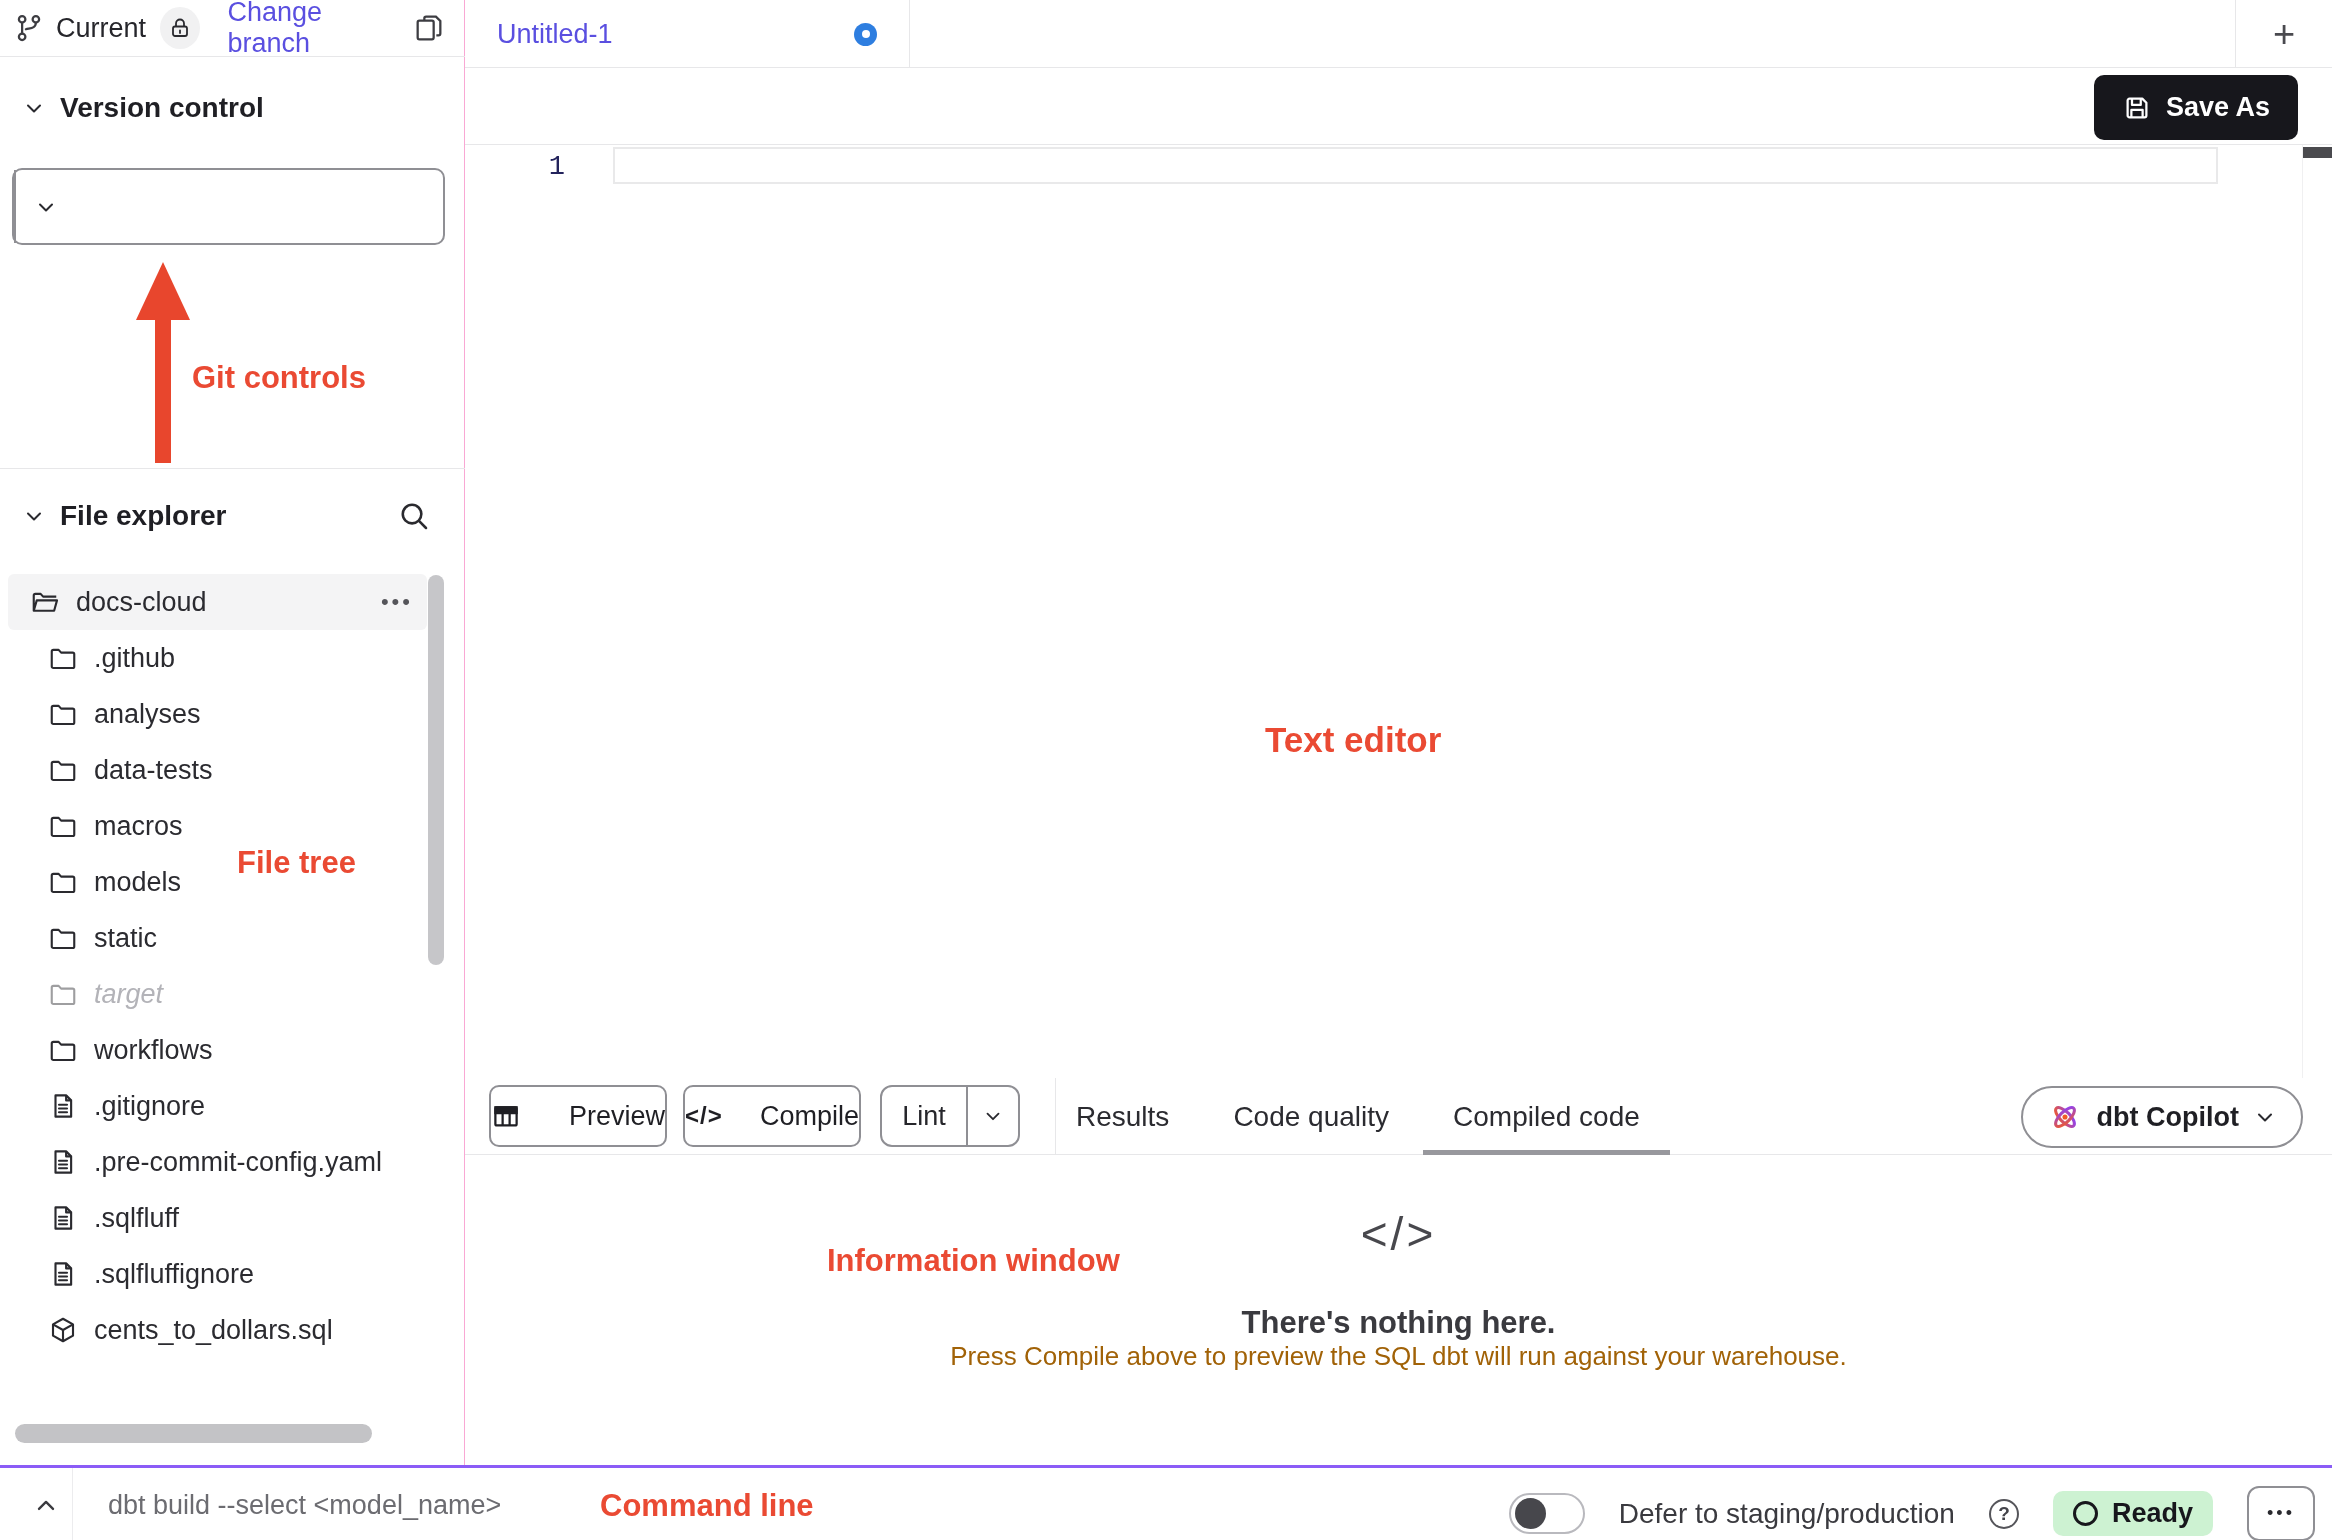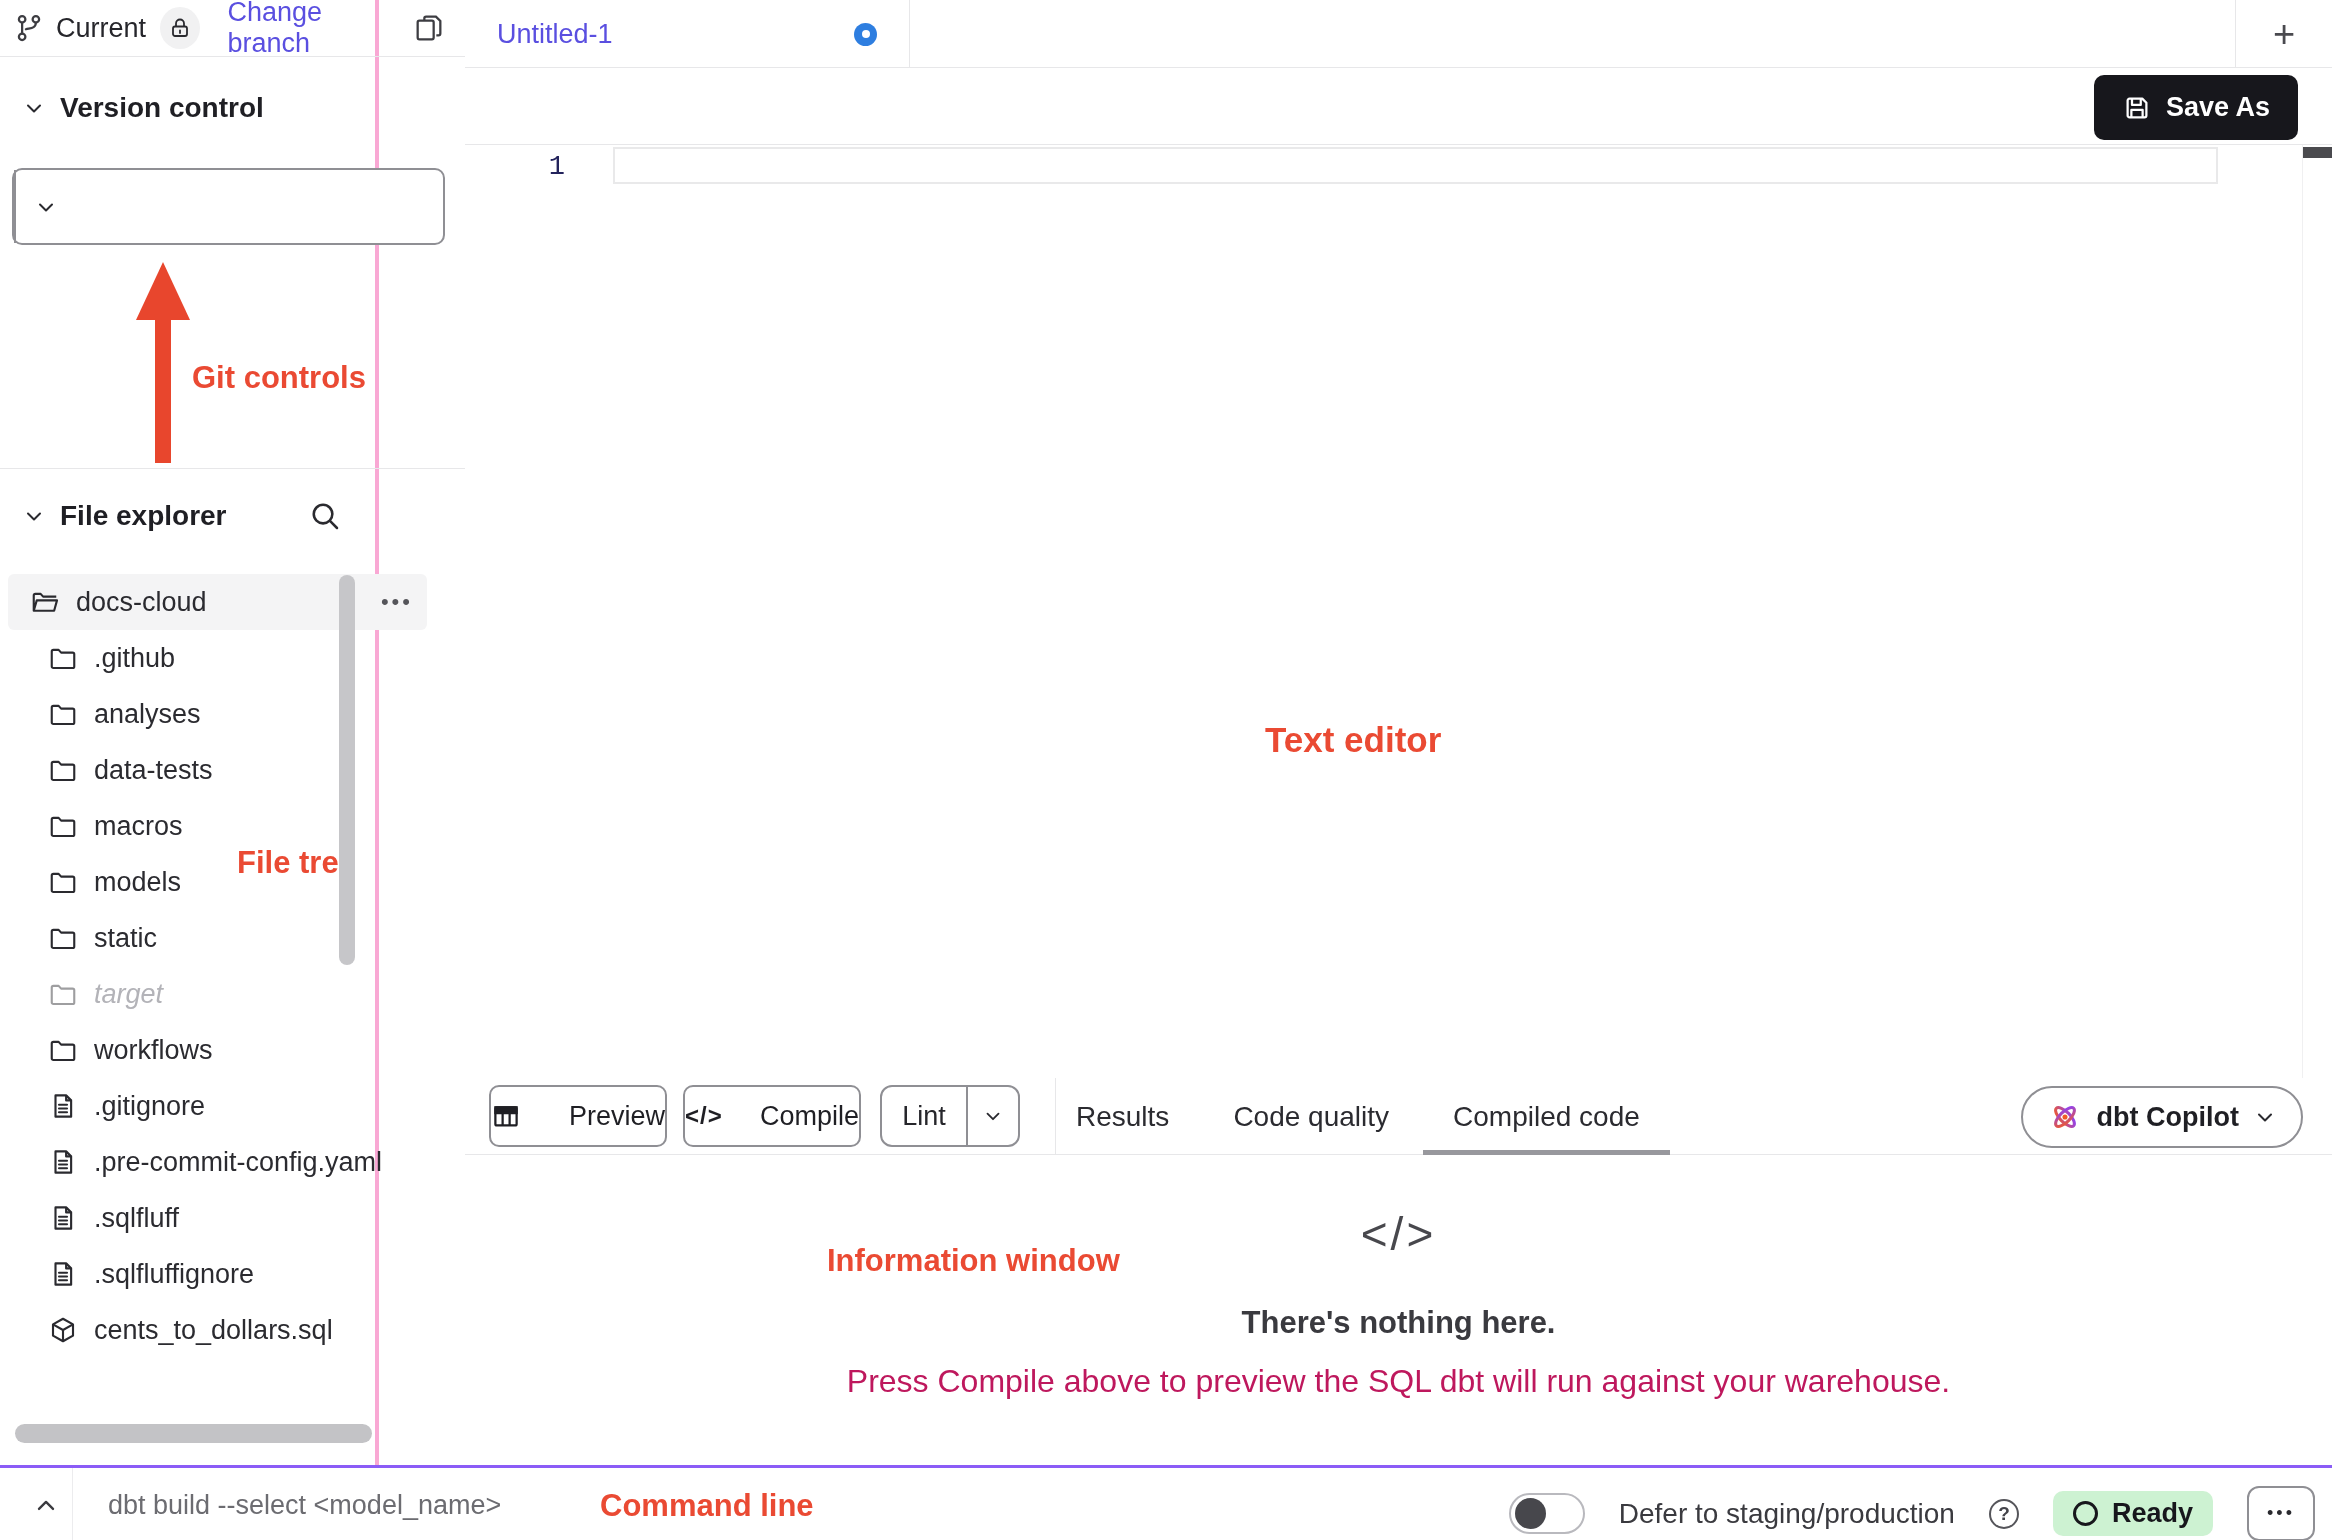--- a/index.html
+++ b/index.html
@@ -2,21 +2,21 @@
 <html><head>
 <meta charset="utf-8">
 <style>
   * { margin:0; padding:0; box-sizing:border-box; }
   html,body { width:2332px; height:1540px; }
   body { font-family:"Liberation Sans", sans-serif; background:#fff; color:#26262b; overflow:hidden; }
   #app { position:relative; width:2332px; height:1540px; background:#fff; }
   svg { display:block; }
 
   
-  .sidebar { position:absolute; left:0; top:0; width:379px; height:1465px; border-right:4px solid #f9a8d4; background:#fff;padding-left:32px; }
+  .sidebar { position:absolute; left:0; top:0; width:465px; height:1465px; border-right:1px solid #f9a8d4; background:#fff;padding-left:32px; }
   .vc-header { position:absolute; left:0; top:0; width:465px; height:57px; border-bottom:1px solid #e7e7e9; display:flex; align-items:center; padding:0 20px 0 14px; gap:12px; }
   .vc-header .current-label { font-size:27px; color:#26262b; }
   .lock-chip { width:42px; height:42px; border-radius:50%; background:#f1f1f2; display:flex; align-items:center; justify-content:center; margin-left:2px; }
   .change-branch { margin-left:16px; font-size:27px; font-weight:500; color:#5a4fe0; cursor:pointer; }
   .copy-btn { margin-left:auto; }
 
   .section-heading { display:flex; align-items:center; gap:14px; font-size:28px; font-weight:700; color:#1f1f24; }
   .vc-heading { position:absolute; left:22px; top:92px; }
   .create-branch { position:absolute; left:12px; top:168px; width:433px; height:77px; border:2px solid #8f8f94; border-radius:10px; background:#fff; display:flex; align-items:stretch; cursor:pointer; }
   .create-branch .main { flex:1; display:flex; align-items:center; gap:20px; padding-left:26px; font-size:28px; color:#1f1f24; }
@@ -74,21 +74,21 @@
   .pane-tabs { position:absolute; left:611px; top:0; height:77px; display:flex; gap:64px; }
   .pane-tab { height:77px; display:flex; align-items:center; font-size:28px; color:#2b2b30; cursor:pointer; position:relative; }
   .pane-tab.active::after { content:""; position:absolute; left:-30px; right:-30px; bottom:0; height:5px; background:#98989d; }
 
   .copilot { position:absolute; right:29px; top:8px; height:62px; padding:0 24px; border:2px solid #8f8f94; border-radius:32px; background:#fff; display:flex; align-items:center; gap:14px; font-size:27px; font-weight:600; color:#1f1f24; font-family:inherit; cursor:pointer; }
 
   .info-area { position:absolute; left:0; top:1155px; width:1867px; height:310px; }
   .info-stack { position:absolute; left:0; top:52px; width:1867px; display:flex; flex-direction:column; align-items:center; }
   .info-icon { font-size:46px; font-weight:500; letter-spacing:3px; color:#48484d; }
   .info-title { margin-top:44px; font-size:31px; font-weight:600; color:#3a3a3f; }
-  .info-sub { margin-top:22px; font-size:32px; color:#be185d; }
+  .info-sub { font-size:26px; color:#a16207; }
   .annot-info { position:absolute; left:362px; top:88px; font-size:31px; }
 
   
   .bottom-bar { position:absolute; left:0; bottom:0; width:2332px; height:75px; border-top:3px solid #8b5cf6; background:#fff; }
   .collapse { position:absolute; left:26px; top:20px; width:40px; height:36px; display:flex; align-items:center; justify-content:center; cursor:pointer; }
   .bb-divider { position:absolute; left:72px; top:0; width:1px; height:75px; background:#ececee; }
   .cmd-input { position:absolute; left:108px; top:14px; width:440px; height:46px; border:none; outline:none; font-family:inherit; font-size:27px; color:#6c6c71; background:transparent; }
   .cmd-input::placeholder { color:#6c6c71; opacity:1; }
   .annot-cmd { position:absolute; left:600px; top:20px; font-size:31px; }
   .bb-right { position:absolute; right:17px; top:8px; height:75px; display:flex; align-items:center; gap:34px; }

